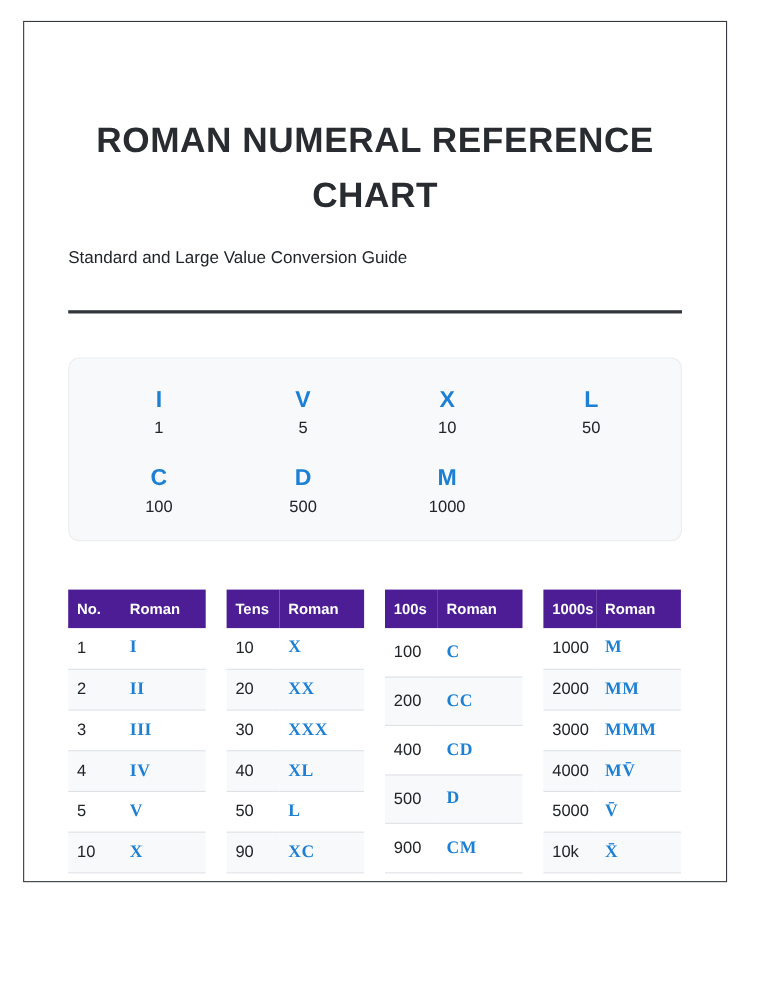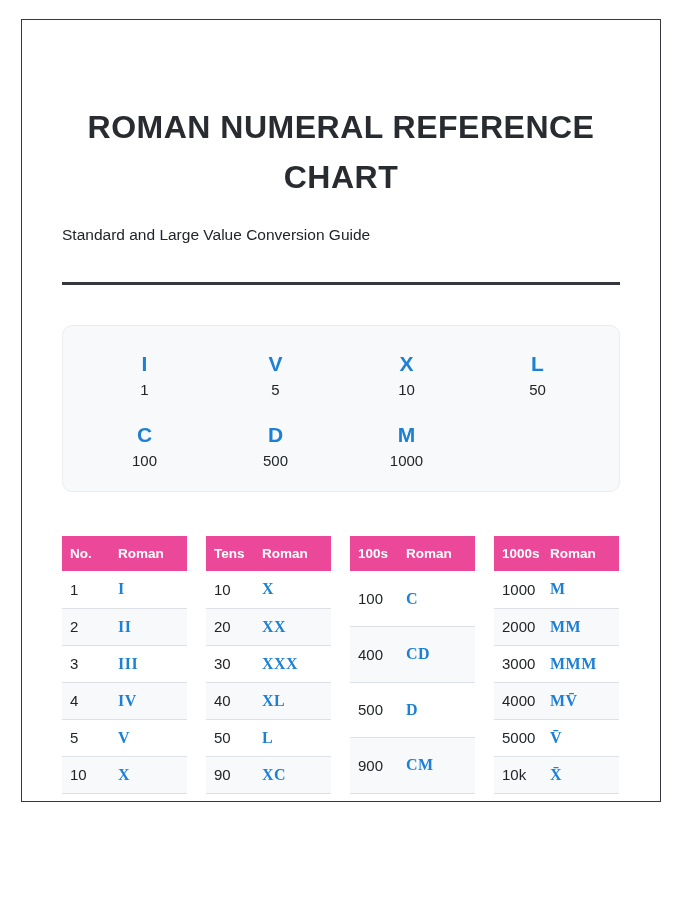--- a/index.html
+++ b/index.html
@@ -69,21 +69,21 @@
     gap: 19px;
   }
 
   table.ref-table {
     width: 125px;
     border-collapse: collapse;
     table-layout: fixed;
   }
   table.ref-table th:first-child { width: 48px; }
   table.ref-table thead th {
-    background: #ec4899;
+    background: #4c1d95;
     color: #ffffff;
     font-size: 13.5px;
     font-weight: bold;
     text-align: left;
     padding: 10px 0 10px 8px;
     white-space: nowrap;
   }
   table.ref-table tbody tr + tr { border-top: 1px solid #dee2e6; }
   table.ref-table tbody tr:last-child { border-bottom: 1px solid #dee2e6; }
   table.ref-table tbody tr:nth-child(even) { background: #f8f9fa; }
@@ -220,20 +220,24 @@
           <th>100s</th>
           <th>Roman</th>
         </tr>
       </thead>
       <tbody>
         <tr>
           <td class="num">100</td>
           <td class="roman">C</td>
         </tr>
         <tr>
+          <td class="num">200</td>
+          <td class="roman">CC</td>
+        </tr>
+        <tr>
           <td class="num">400</td>
           <td class="roman">CD</td>
         </tr>
         <tr>
           <td class="num">500</td>
           <td class="roman">D</td>
         </tr>
         <tr>
           <td class="num">900</td>
           <td class="roman">CM</td>

